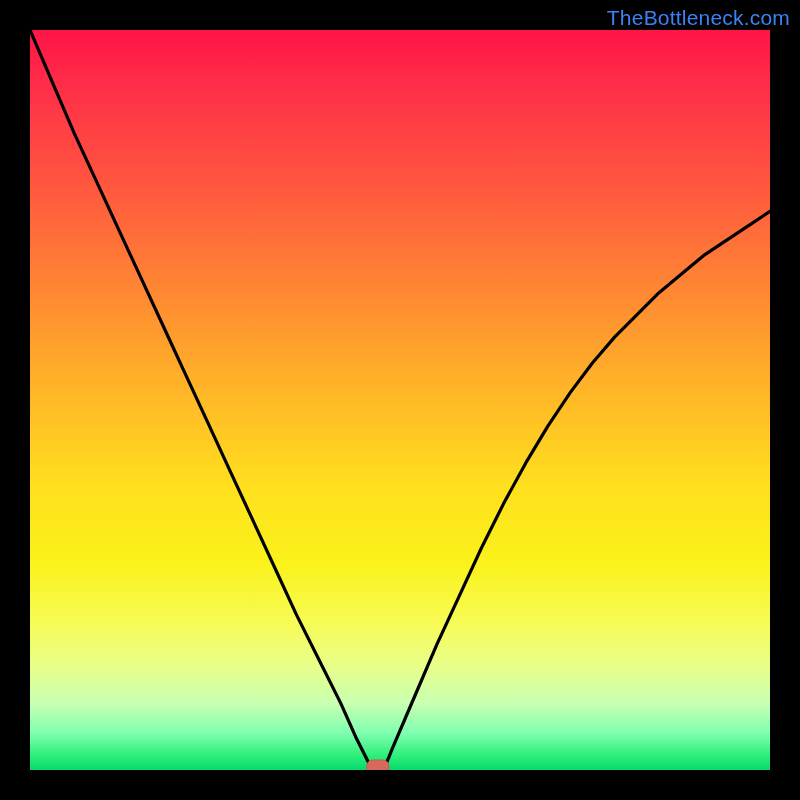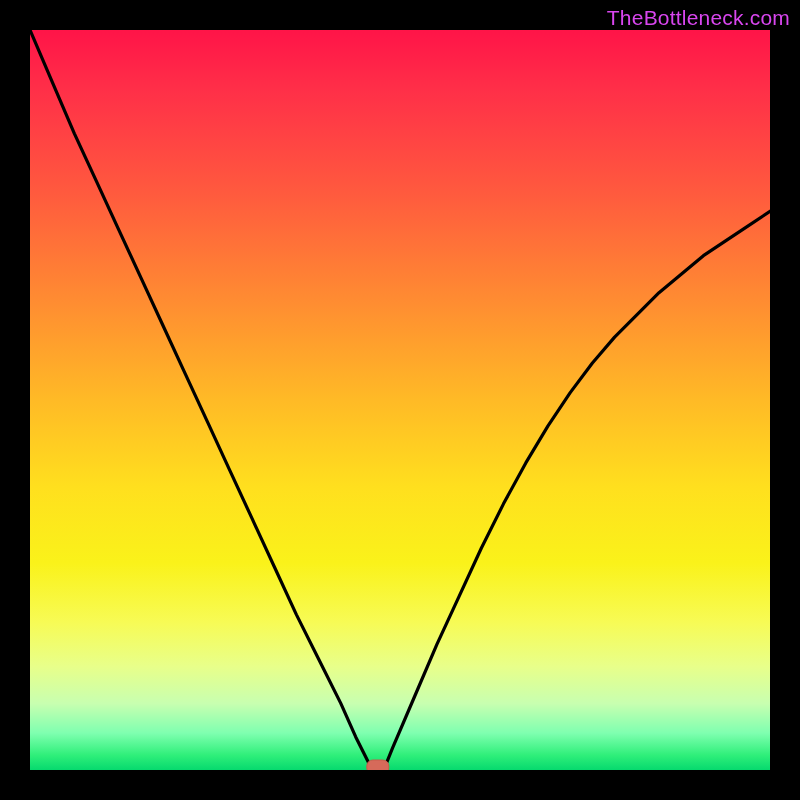--- a/index.html
+++ b/index.html
@@ -38,21 +38,21 @@
       #c8ffb0 91%,
       #7fffb0 95%,
       #2fef7a 98%,
       #06d96e 100%
     );
   }
   .watermark {
     position: absolute;
     top: 6px;
     right: 10px;
-    color: #d946ef;
+    color: #3b82f6;
     font-size: 21px;
     font-weight: 500;
     letter-spacing: 0.2px;
     user-select: none;
   }
   .curve-svg {
     position: absolute;
     left: 0;
     top: 0;
     width: 740px;

